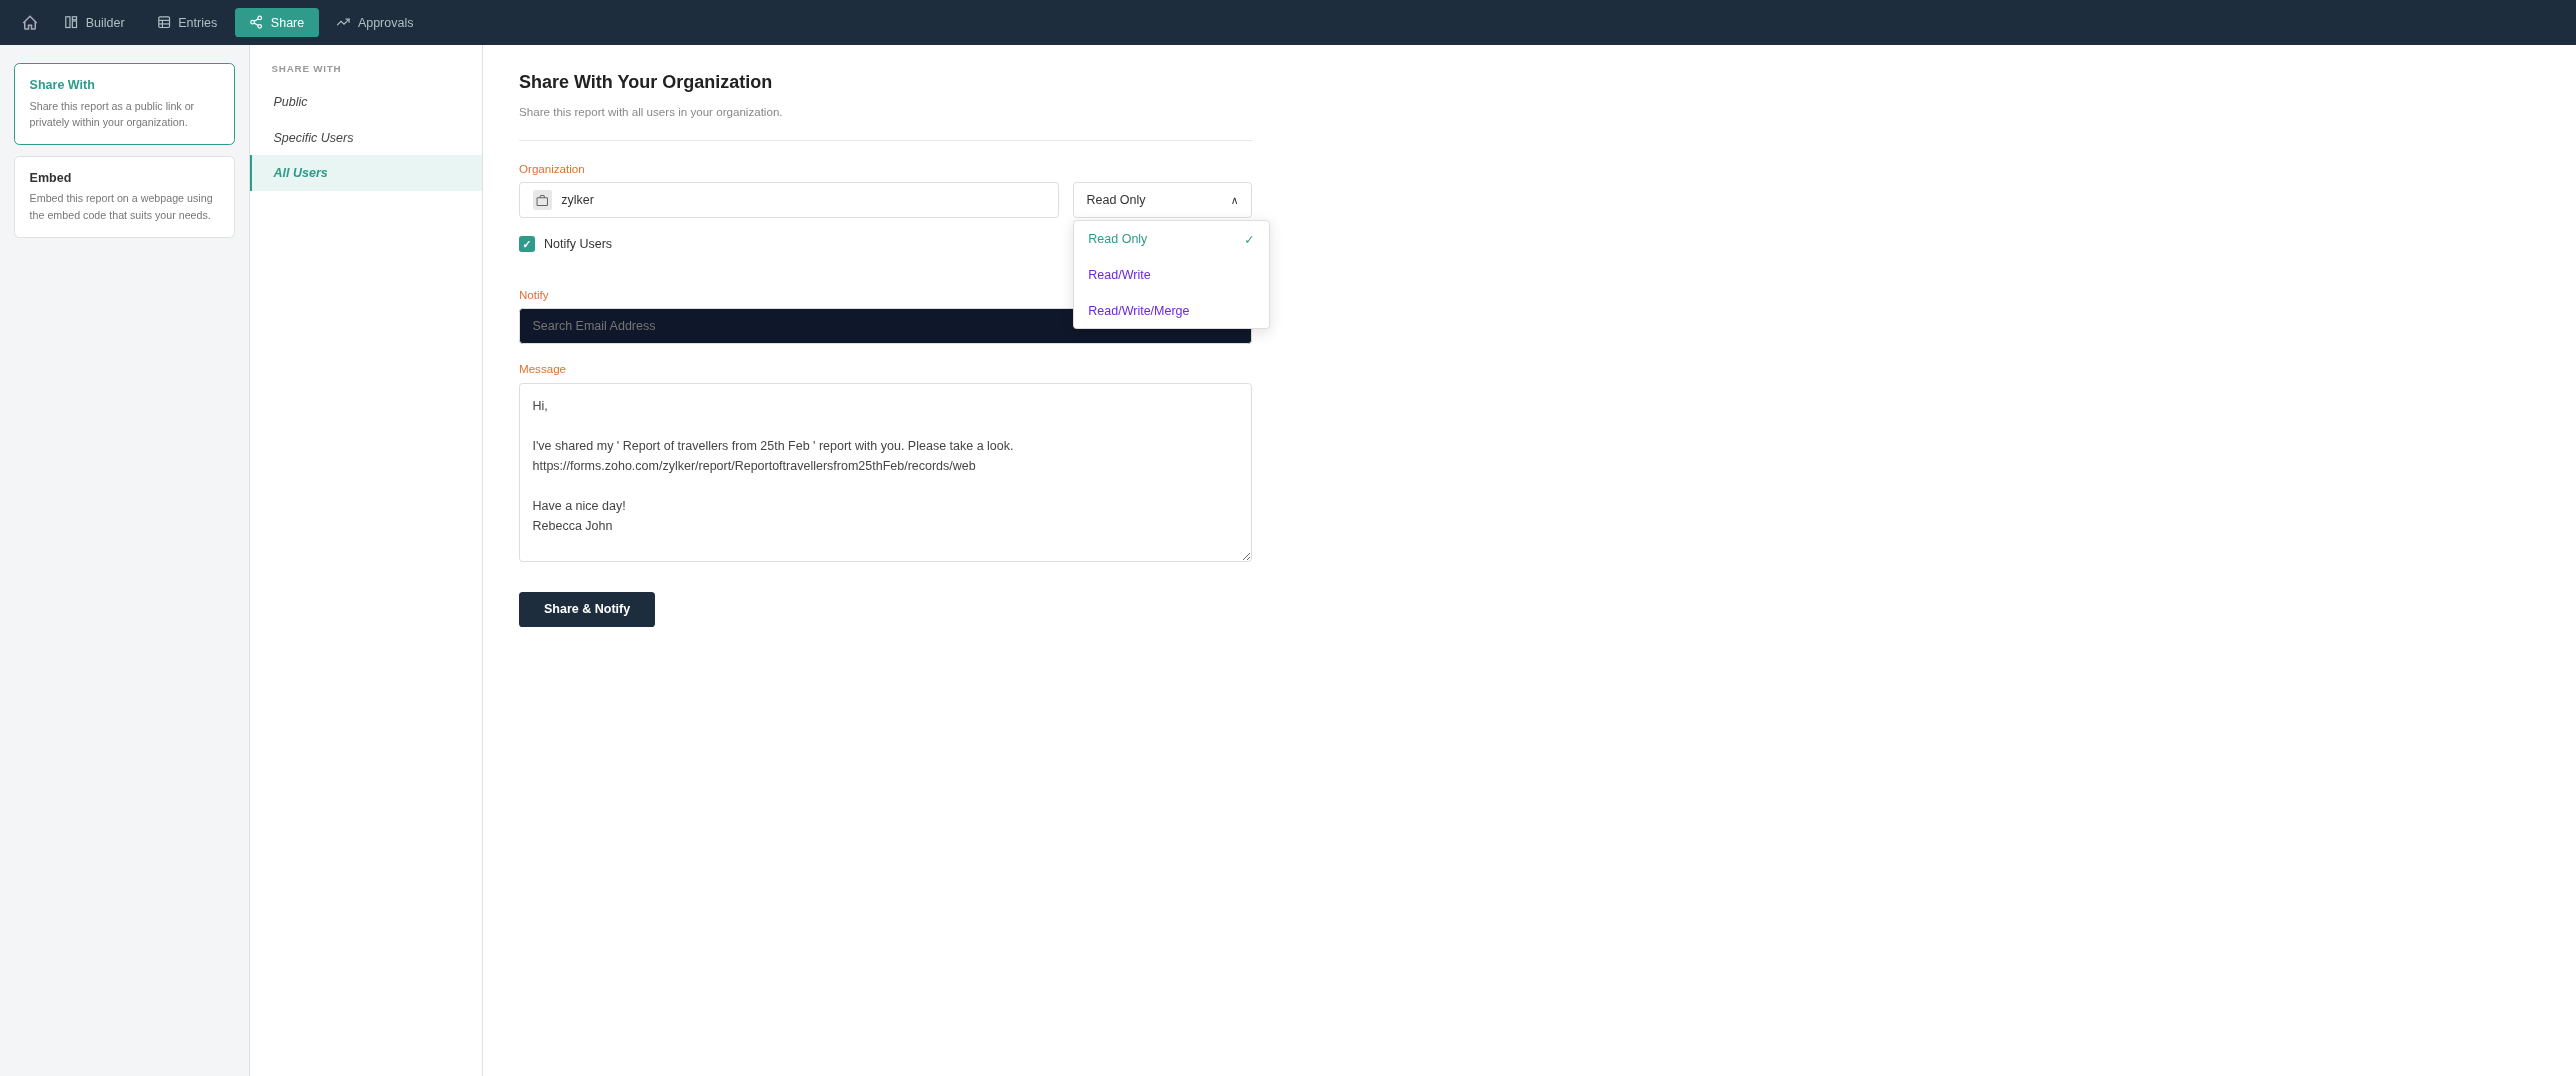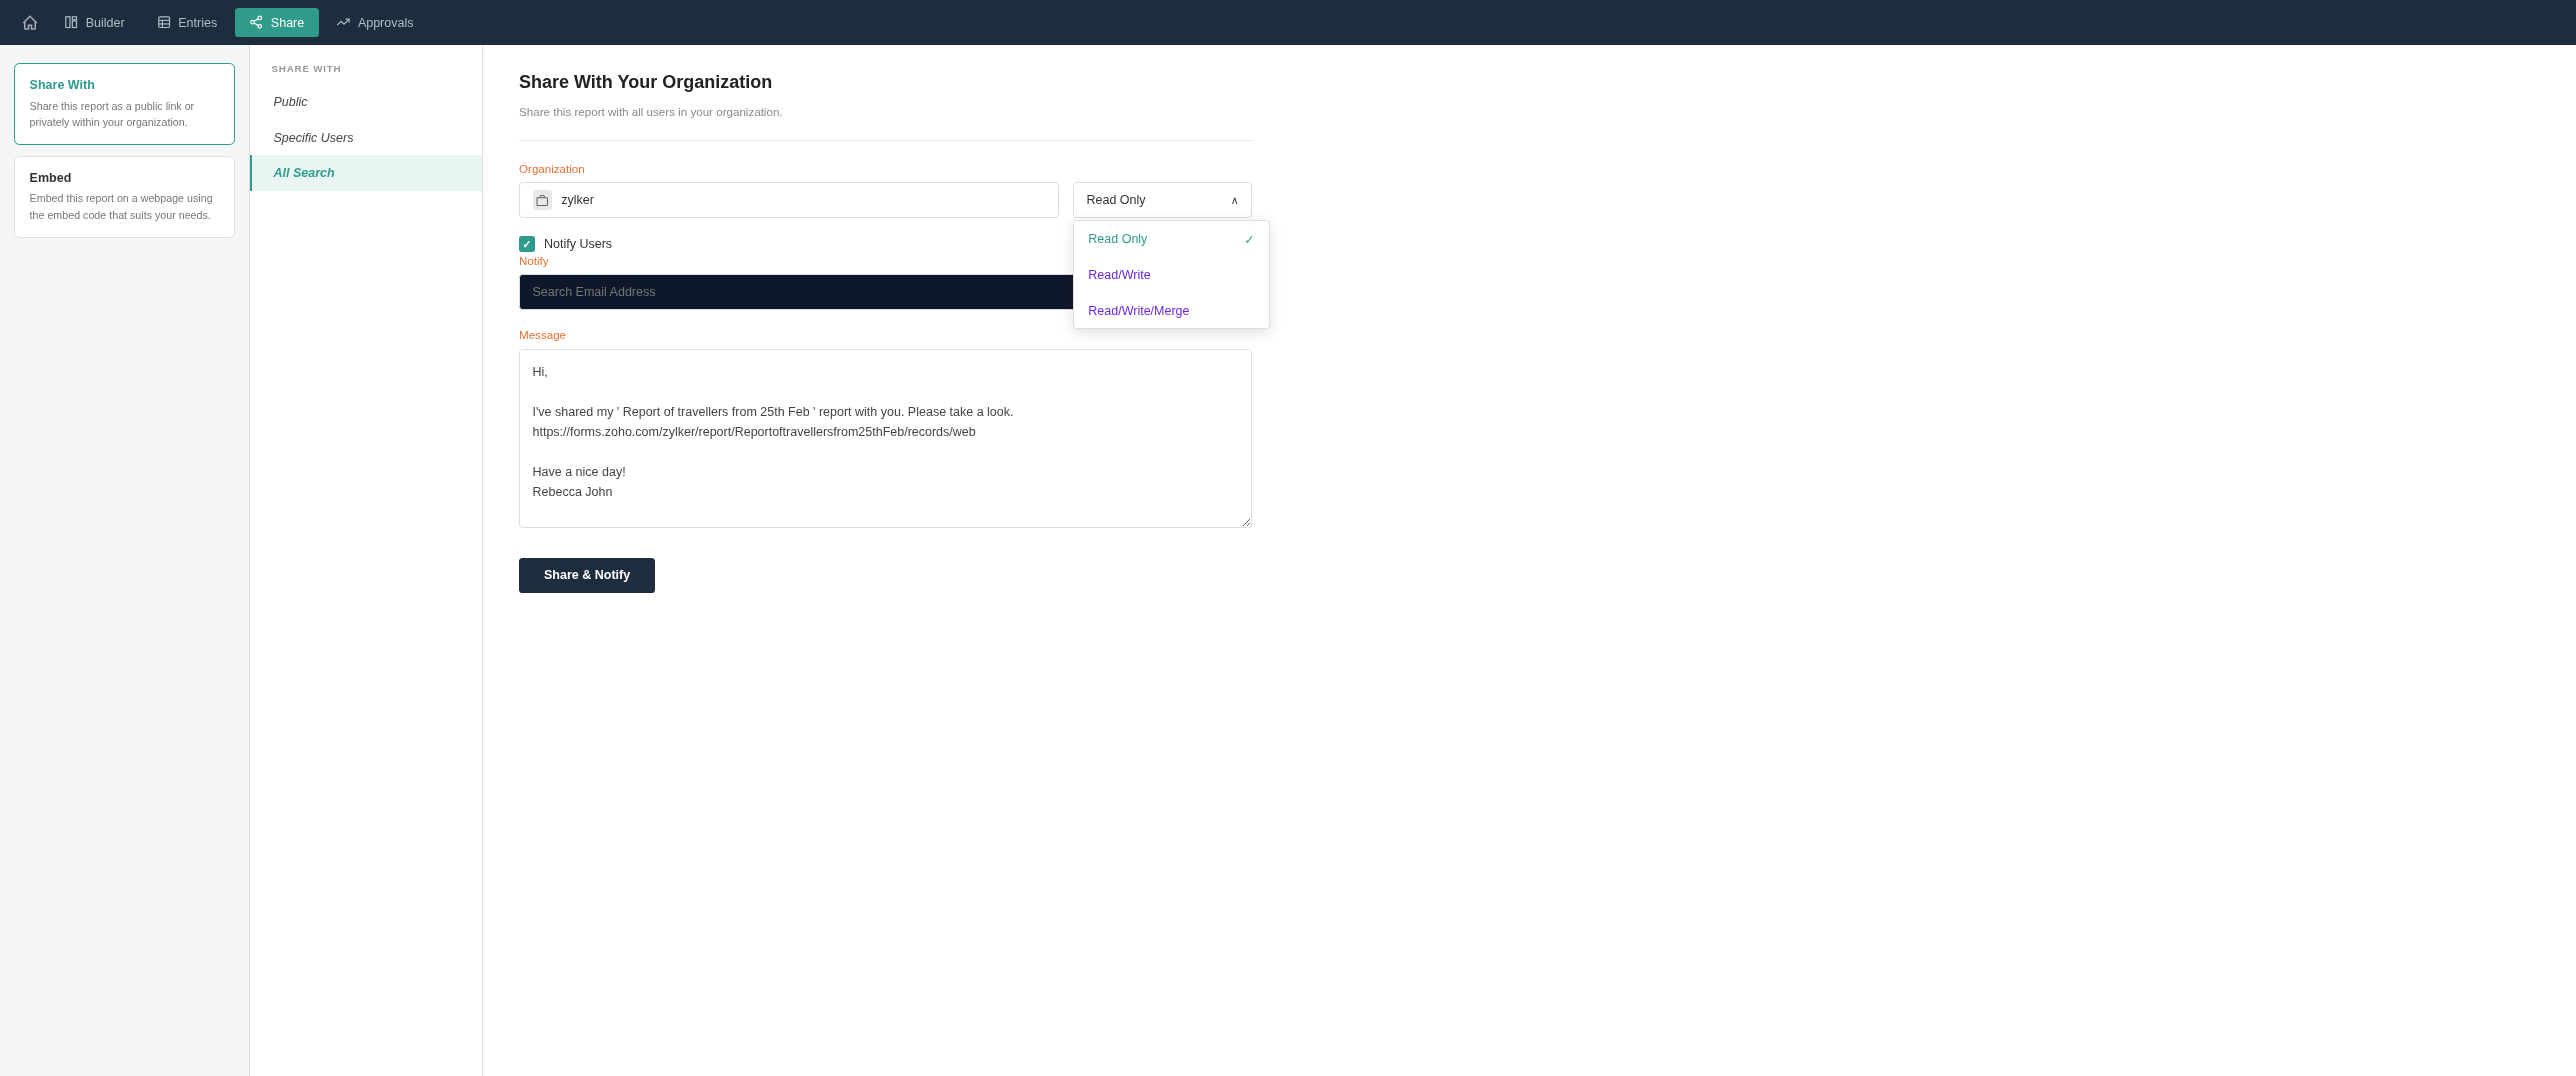--- a/index.html
+++ b/index.html
@@ -189,21 +189,21 @@
       align-items: center;
       justify-content: space-between;
     }
     .dropdown-option.selected { color: #2e9b8b; font-weight: 500; }
 
     
     .checkbox-row {
       display: flex;
       align-items: center;
       gap: 9px;
-      margin-bottom: 2px;
+      margin-bottom: 36px;
     }
     .checkbox-box {
       width: 16px; height: 16px;
       background: #2e9b8b;
       border-radius: 2.7px;
       display: flex; align-items: center; justify-content: center;
       cursor: pointer;
     }
     .checkbox-box::after { content: '✓'; color: #fff; font-size: 10.7px; font-weight: bold; }
     .checkbox-label { font-size: 12.5px; color: #333; cursor: pointer; }
@@ -319,21 +319,21 @@
 
   <nav class="mid-nav">
     <div class="mid-nav-header">Share With</div>
     <div class="mid-nav-item">
       <span>Public</span>
     </div>
     <div class="mid-nav-item">
       <span>Specific Users</span>
     </div>
     <div class="mid-nav-item active">
-      <span>All Search</span>
+      <span>All Users</span>
     </div>
   </nav>
 
   <main class="main-content">
     <div class="form-section">
       <h1 class="page-title">Share With Your Organization</h1>
       <p class="page-subtitle">Share this report with all users in your organization.</p>
       <hr class="divider">
 
       

